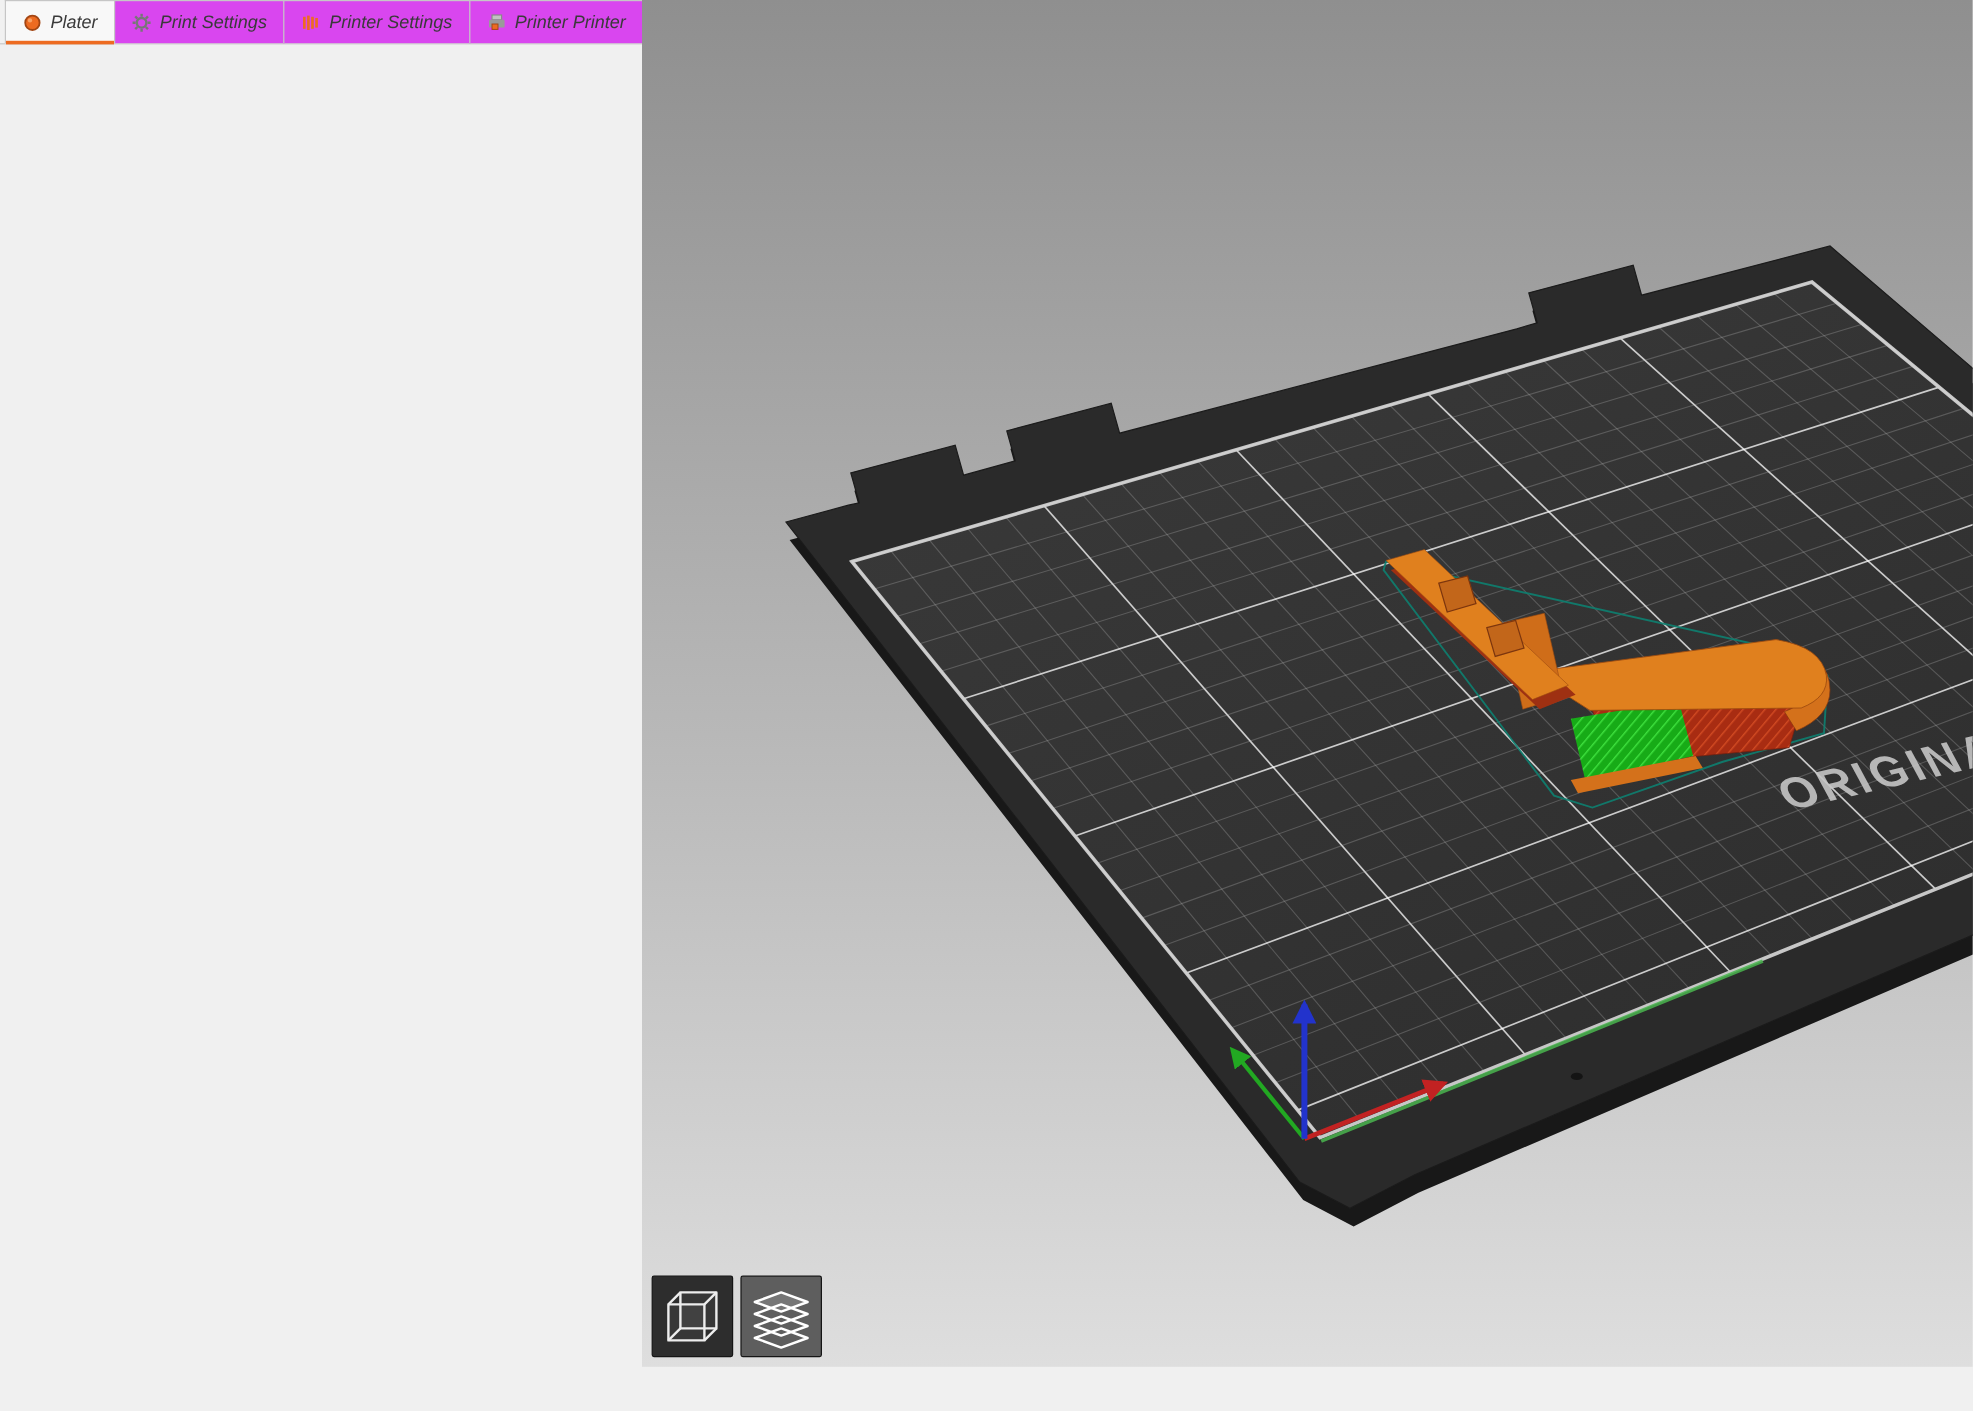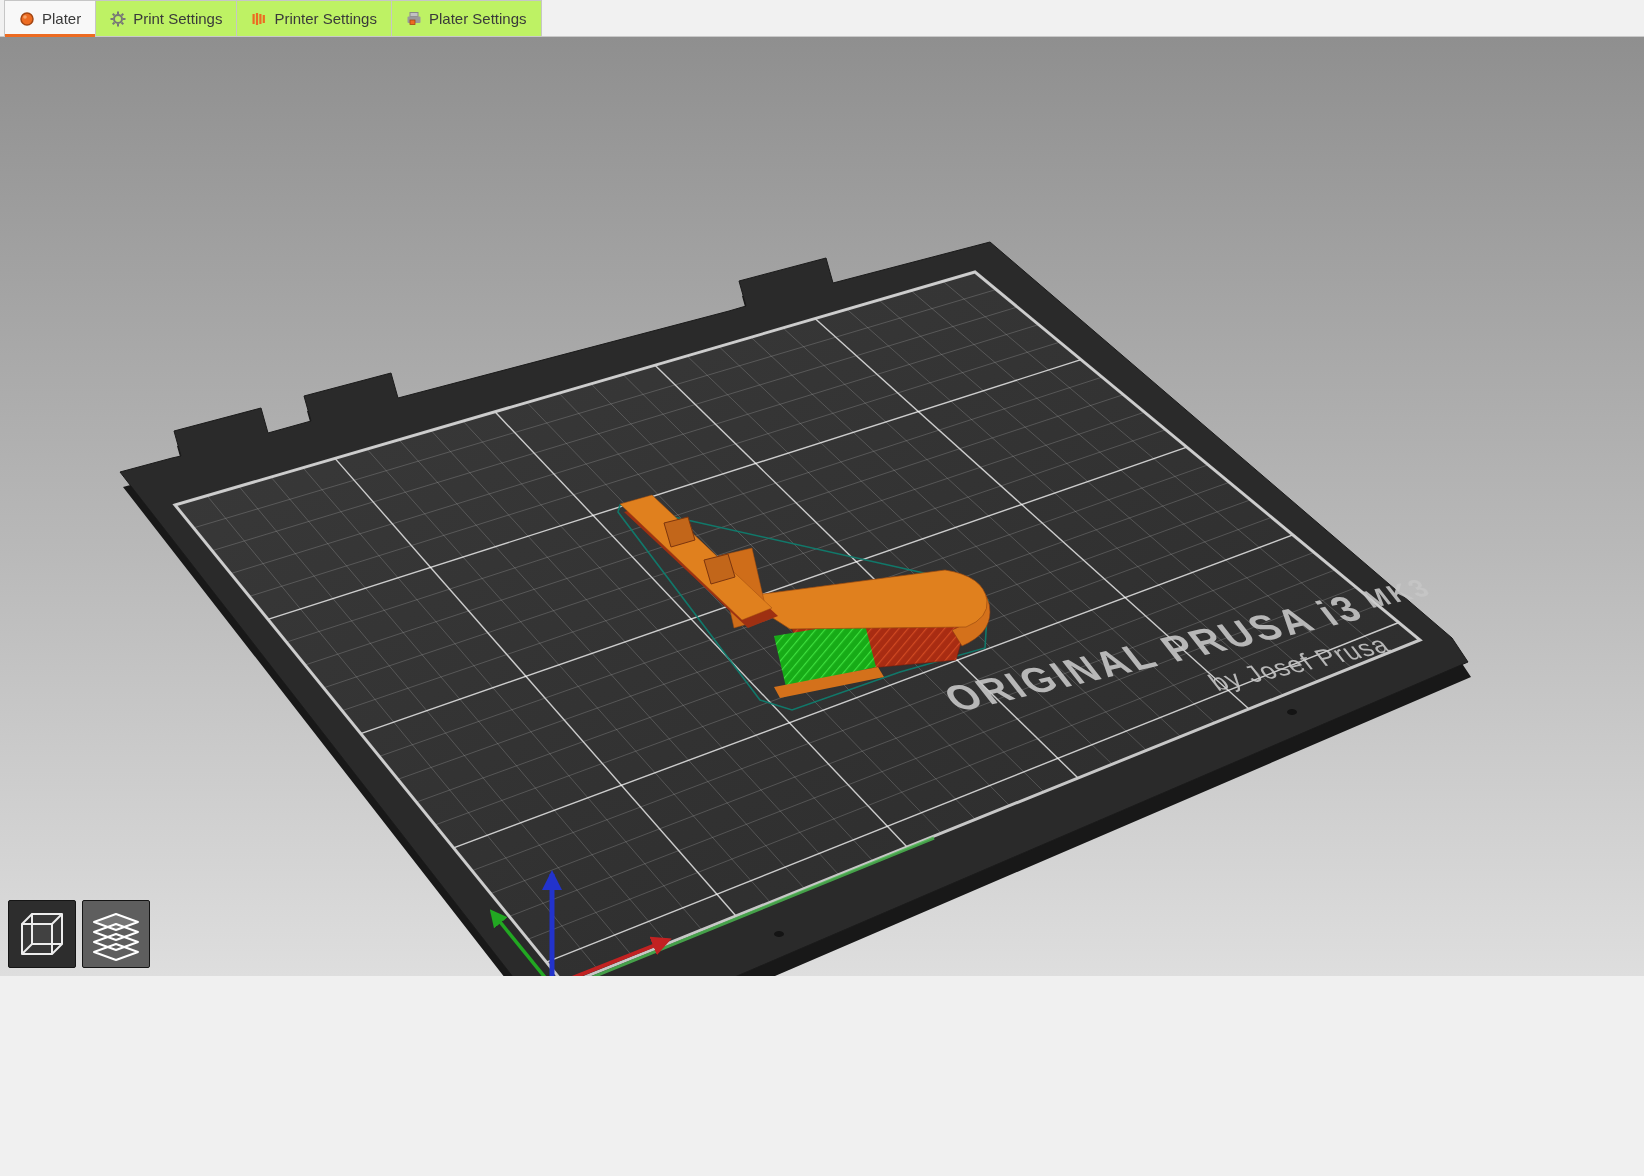--- a/index.html
+++ b/index.html
@@ -1,31 +1,31 @@
 <!DOCTYPE html>
 <html><head>
 <meta charset="utf-8">
 <style>
   html,body{margin:0;padding:0;}
   body{
     width:1644px;height:1176px;overflow:hidden;
     font-family:"Liberation Sans", sans-serif;
     background:#f0f0f0;
   }
-  .app{width:1644px;height:976px;display:flex;flex-direction:column;}
+  .app{width:1644px;height:976px;display:flex;flex-direction:row;font-style:italic;}
 
   
   .tabbar{
     height:36px;flex:0 0 36px;display:flex;align-items:stretch;
     background:#f1f1f1;border-bottom:1px solid #c9c9c9;padding-left:4px;
   }
   .tab{
     position:relative;display:flex;align-items:center;gap:7px;
     padding:0 14px;font-size:15px;color:#3a3a3a;
-    background:#bef264;border:1px solid #c6c6c6;border-bottom:none;
+    background:#d946ef;border:1px solid #c6c6c6;border-bottom:none;
     margin-right:-1px;cursor:default;white-space:nowrap;
   }
   .tab.active{background:#f8f8f8;}
   .tab.active::after{
     content:"";position:absolute;left:0;right:0;bottom:-1px;height:3px;
     background:#ED6B21;
   }
   .tab-icon{width:16px;height:16px;display:inline-block;flex:0 0 16px;}
   .tab-icon svg{display:block;}
 
@@ -98,21 +98,21 @@
     </div>
 
     <div class="tab">
       <span class="tab-icon">
         <svg width="16" height="16" viewBox="0 0 16 16">
           <rect x="4" y="1.5" width="8" height="4" fill="#c2c2c2" stroke="#8a8a8a" stroke-width="1"></rect>
           <rect x="1.5" y="5.5" width="13" height="6.5" rx="1" fill="#9a9a9a"></rect>
           <rect x="4" y="9" width="5" height="4.5" fill="#ED6B21" stroke="#a34613" stroke-width="0.8"></rect>
         </svg>
       </span>
-      <span>Plater Settings</span>
+      <span>Printer Printer</span>
     </div>
 
   </div>
 
   <div class="viewport">
 
     <svg class="scene" width="1644" height="1139" viewBox="0 37 1644 1139">
       <defs>
         <linearGradient id="bedSheen" x1="0" y1="0" x2="1" y2="1">
           <stop offset="0" stop-color="#3a3a3a"></stop>

